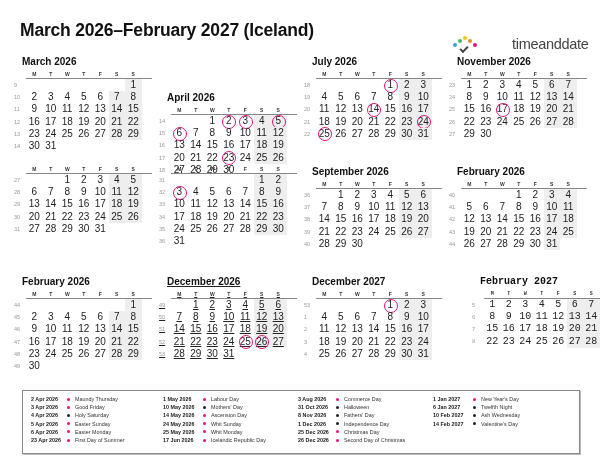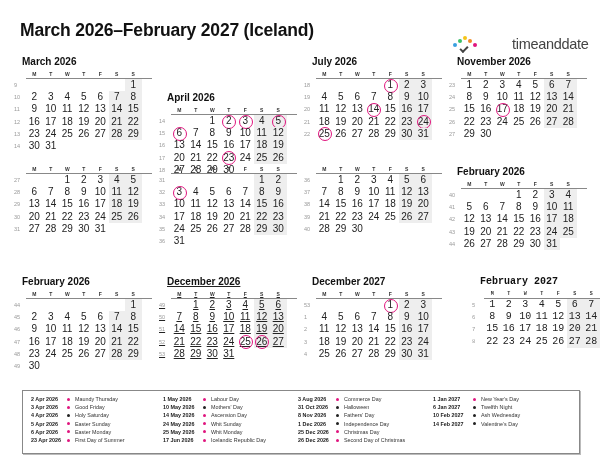--- a/index.html
+++ b/index.html
@@ -430,20 +430,21 @@
         <span class="day">31</span>
         <span class="day"></span>
         <span class="day"></span>
         <span class="day"></span>
         <span class="day"></span>
         <span class="day"></span>
         <span class="day"></span>
       </div>
     </div>
     <div class="month" style="left: 302px; top: 166px;">
+      <div class="month-title">September 2026</div>
       <div class="dow">
         <span>M</span>
         <span>T</span>
         <span>W</span>
         <span>T</span>
         <span>F</span>
         <span>S</span>
         <span>S</span>
       </div>
       <div class="week">

